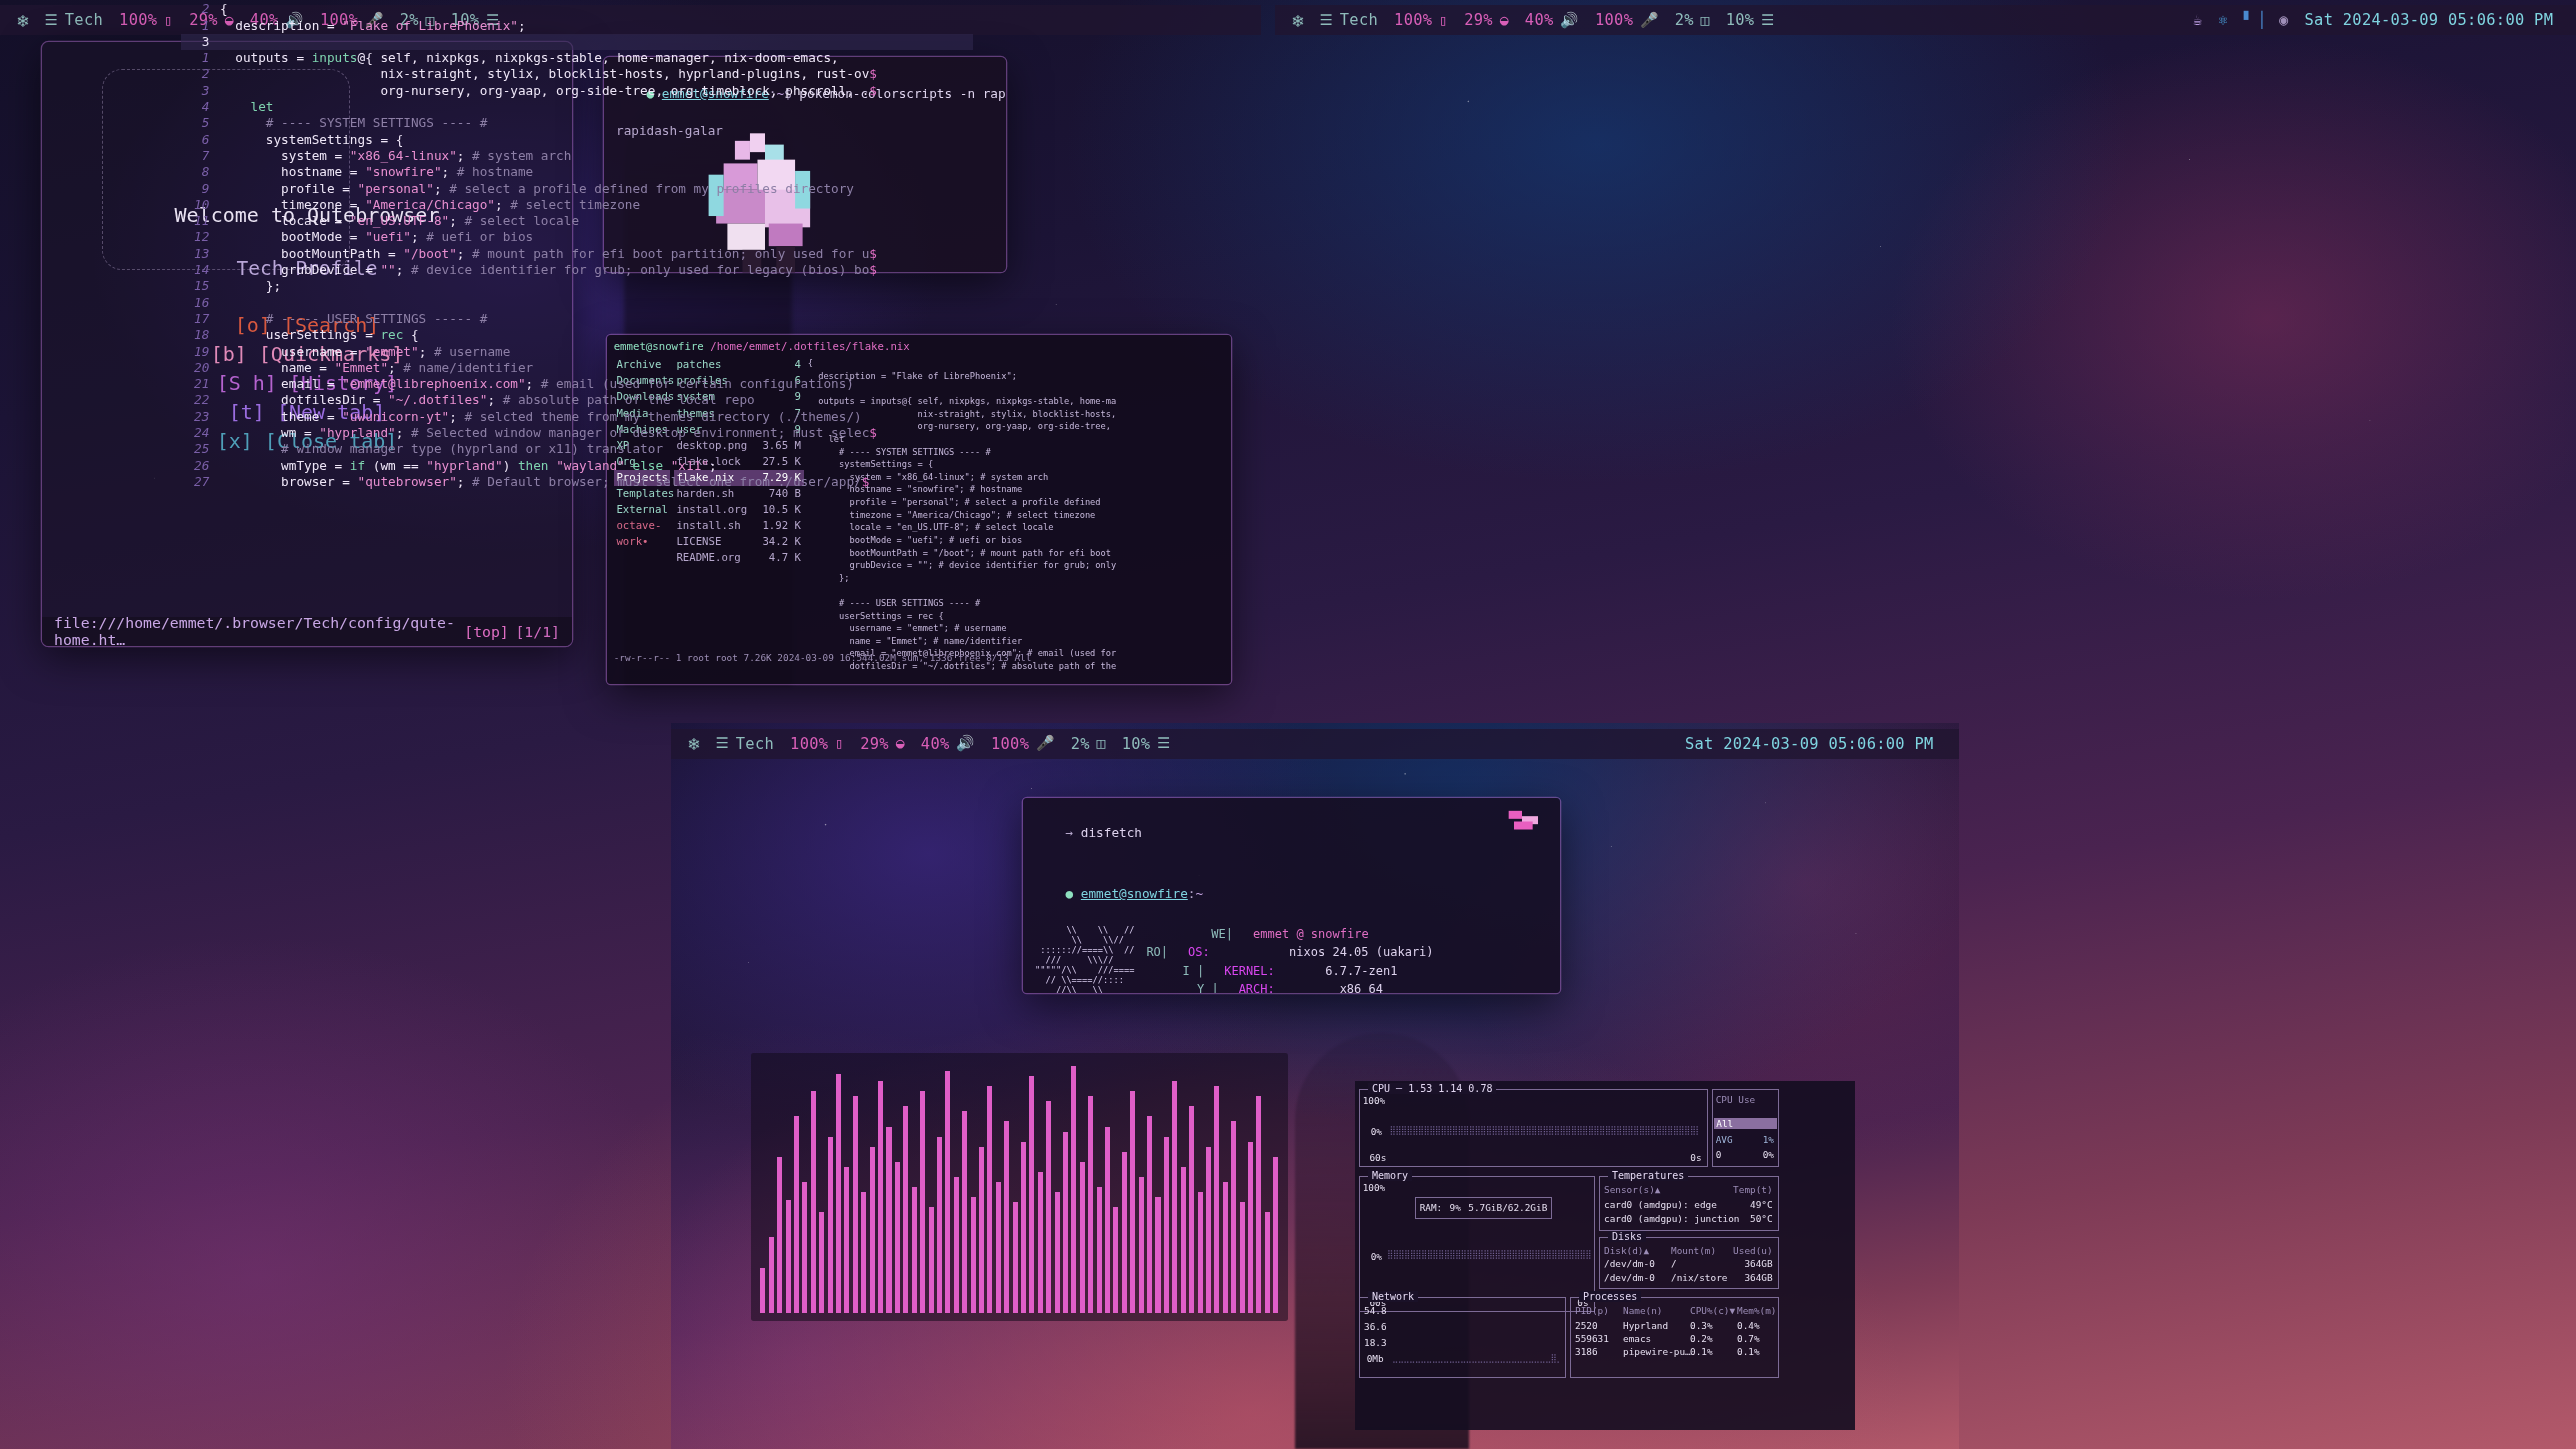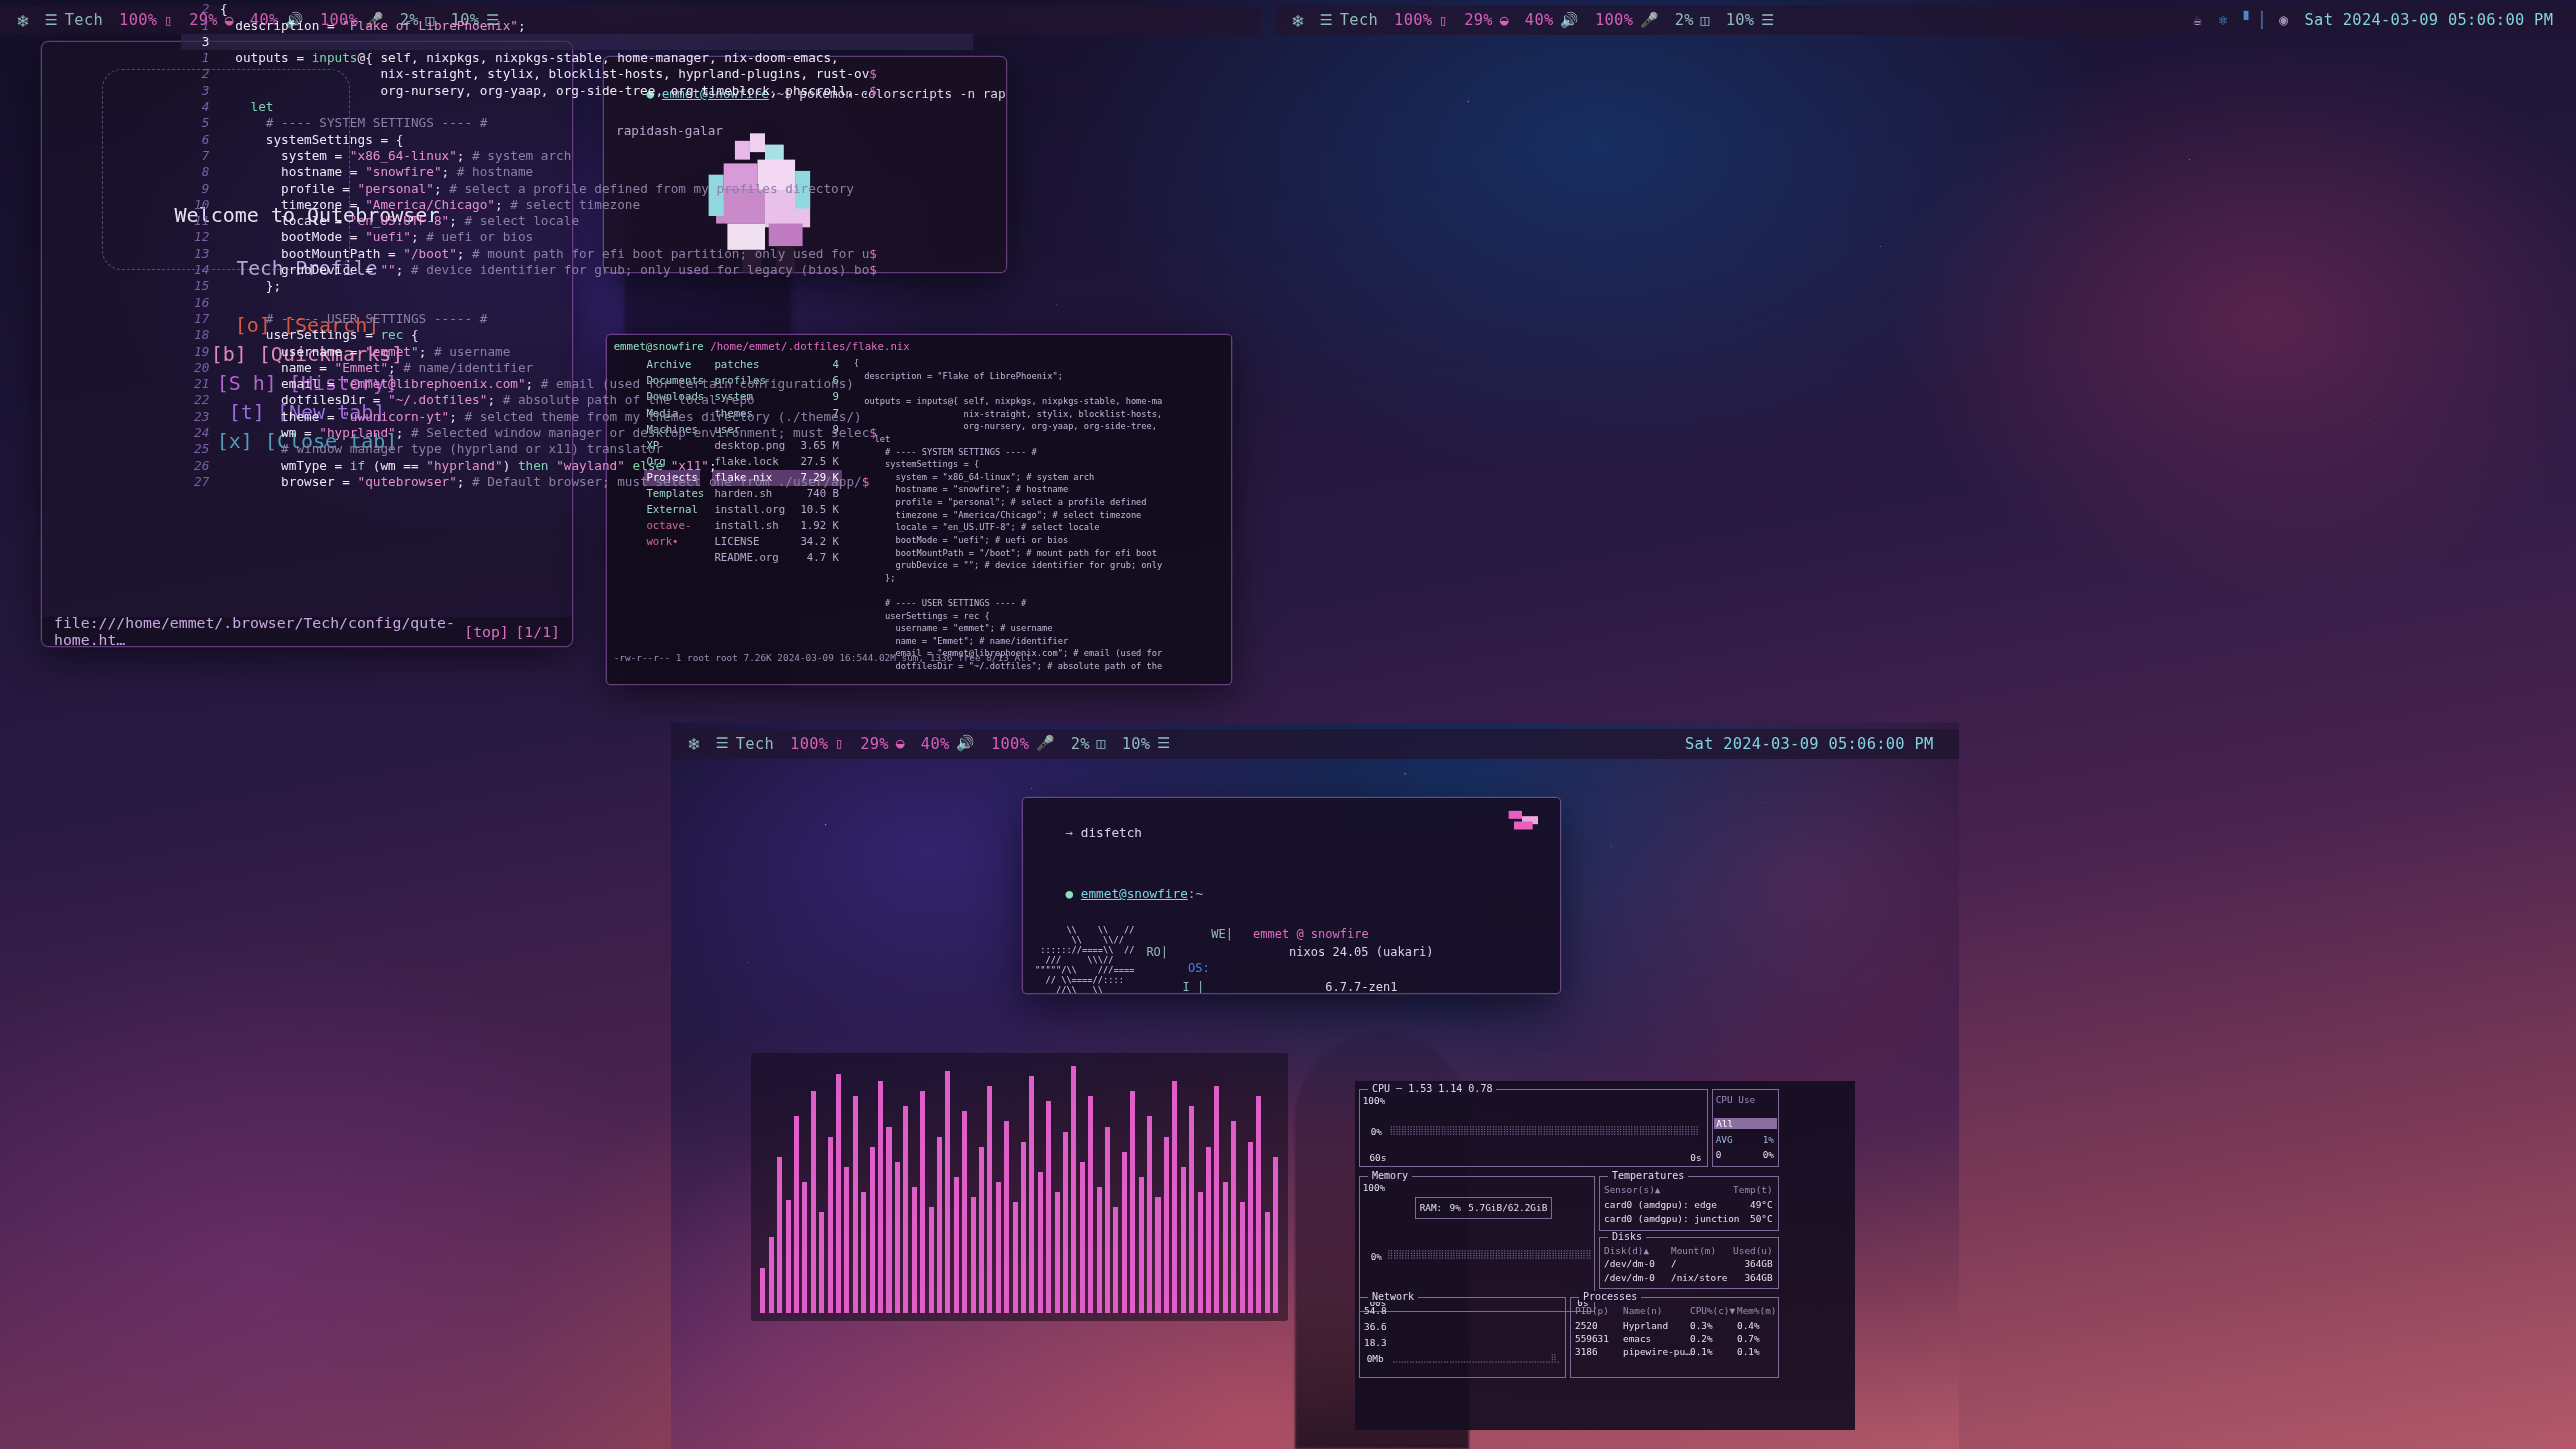--- a/index.html
+++ b/index.html
@@ -74,21 +74,21 @@
            border-radius:5.4px; padding:9.4px 12px; }
   .t-line{ font-size:12.7px; color:#d7cbe8; line-height:1.45; white-space:pre; }
   .t-user{ color:#7fd4e0; text-decoration:underline; }
   .poke { position:absolute; left:671px; top:107px; width:188px; height:188px; }
 
   
   .rng { left:607px; top:335px; width:624px; height:349px; background:rgba(18,11,28,.9);
          border-radius:4px; padding:5.4px 6.7px; font-size:10.7px; }
   .rng-head{ font-size:10.7px; color:#8fe0c0; margin-bottom:4px; }
   .rng-head b{ color:#e06ec4; font-weight:normal;}
-  .rng-body{ display:flex; gap:8px; height:295px;margin-left:30px; }
+  .rng-body{ display:flex; gap:0; height:295px; }
   .rng-col{ padding-right:4px; }
   .rng-c1{ width:60px; } .rng-c2{ width:134px; } .rng-c3{ flex:1; }
   .rng-row{ display:flex; justify-content:space-between; line-height:1.5; color:#b6a7cc; padding:0 2.7px;}
   .rng-row.sel{ background:#5b3a6e; color:#fff; }
   .rng-row.dir{ color:#9ad7c7; }
   .rng-row.red{ color:#d96a8a; }
   .rng-preview{ color:#c5b7da; line-height:1.45; white-space:pre; font-size:8.7px;}
   .rng-foot{ font-size:9.4px; color:#9c8eb4; display:flex; }
 
   
@@ -122,21 +122,21 @@
 
   
   .s-str{ color:#e88fd0; } .s-kw{ color:#7fd4b0; } .s-com{ color:#8d7fa6; }
   .s-var{ color:#efe7f8; } .s-ov{ color:#e06ec4; }
 
   
   .mon3{ position:absolute; left:671px; top:723px; width:1288px; height:726px; overflow:hidden; }
   .fetch{ position:absolute; left:1023px; top:798px; width:537px; height:195px;
           background:rgba(22,14,34,.88); border-radius:4px; padding:8px 12px; font-size:12px;}
   .fetch-row{ display:flex; gap:20px; line-height:1.55; white-space:pre;justify-content:center;}
-  .fk{ color:#3b82f6; width:81px;margin-top:16px; }
+  .fk{ color:#d946ef; width:81px; }
   .fv{ color:#ded3ee; }
   .asciiart{ color:#d9cdf0; font-size:8.7px; line-height:1.15; white-space:pre; }
 
   .viz{ position:absolute; left:751px; top:1053px; width:537px; height:268px;
         background:rgba(18,11,28,.55); border-radius:2.7px; display:flex; align-items:flex-end;
         gap:3.4px; padding:8px 9.4px; }
   .viz i{ display:block; flex:1; background:#e05ec8; }
 
   .btop{ position:absolute; left:1355px; top:1081px; width:500px; height:349px;
          background:rgba(20,13,32,.9); font-size:10px; padding:2.7px; }

